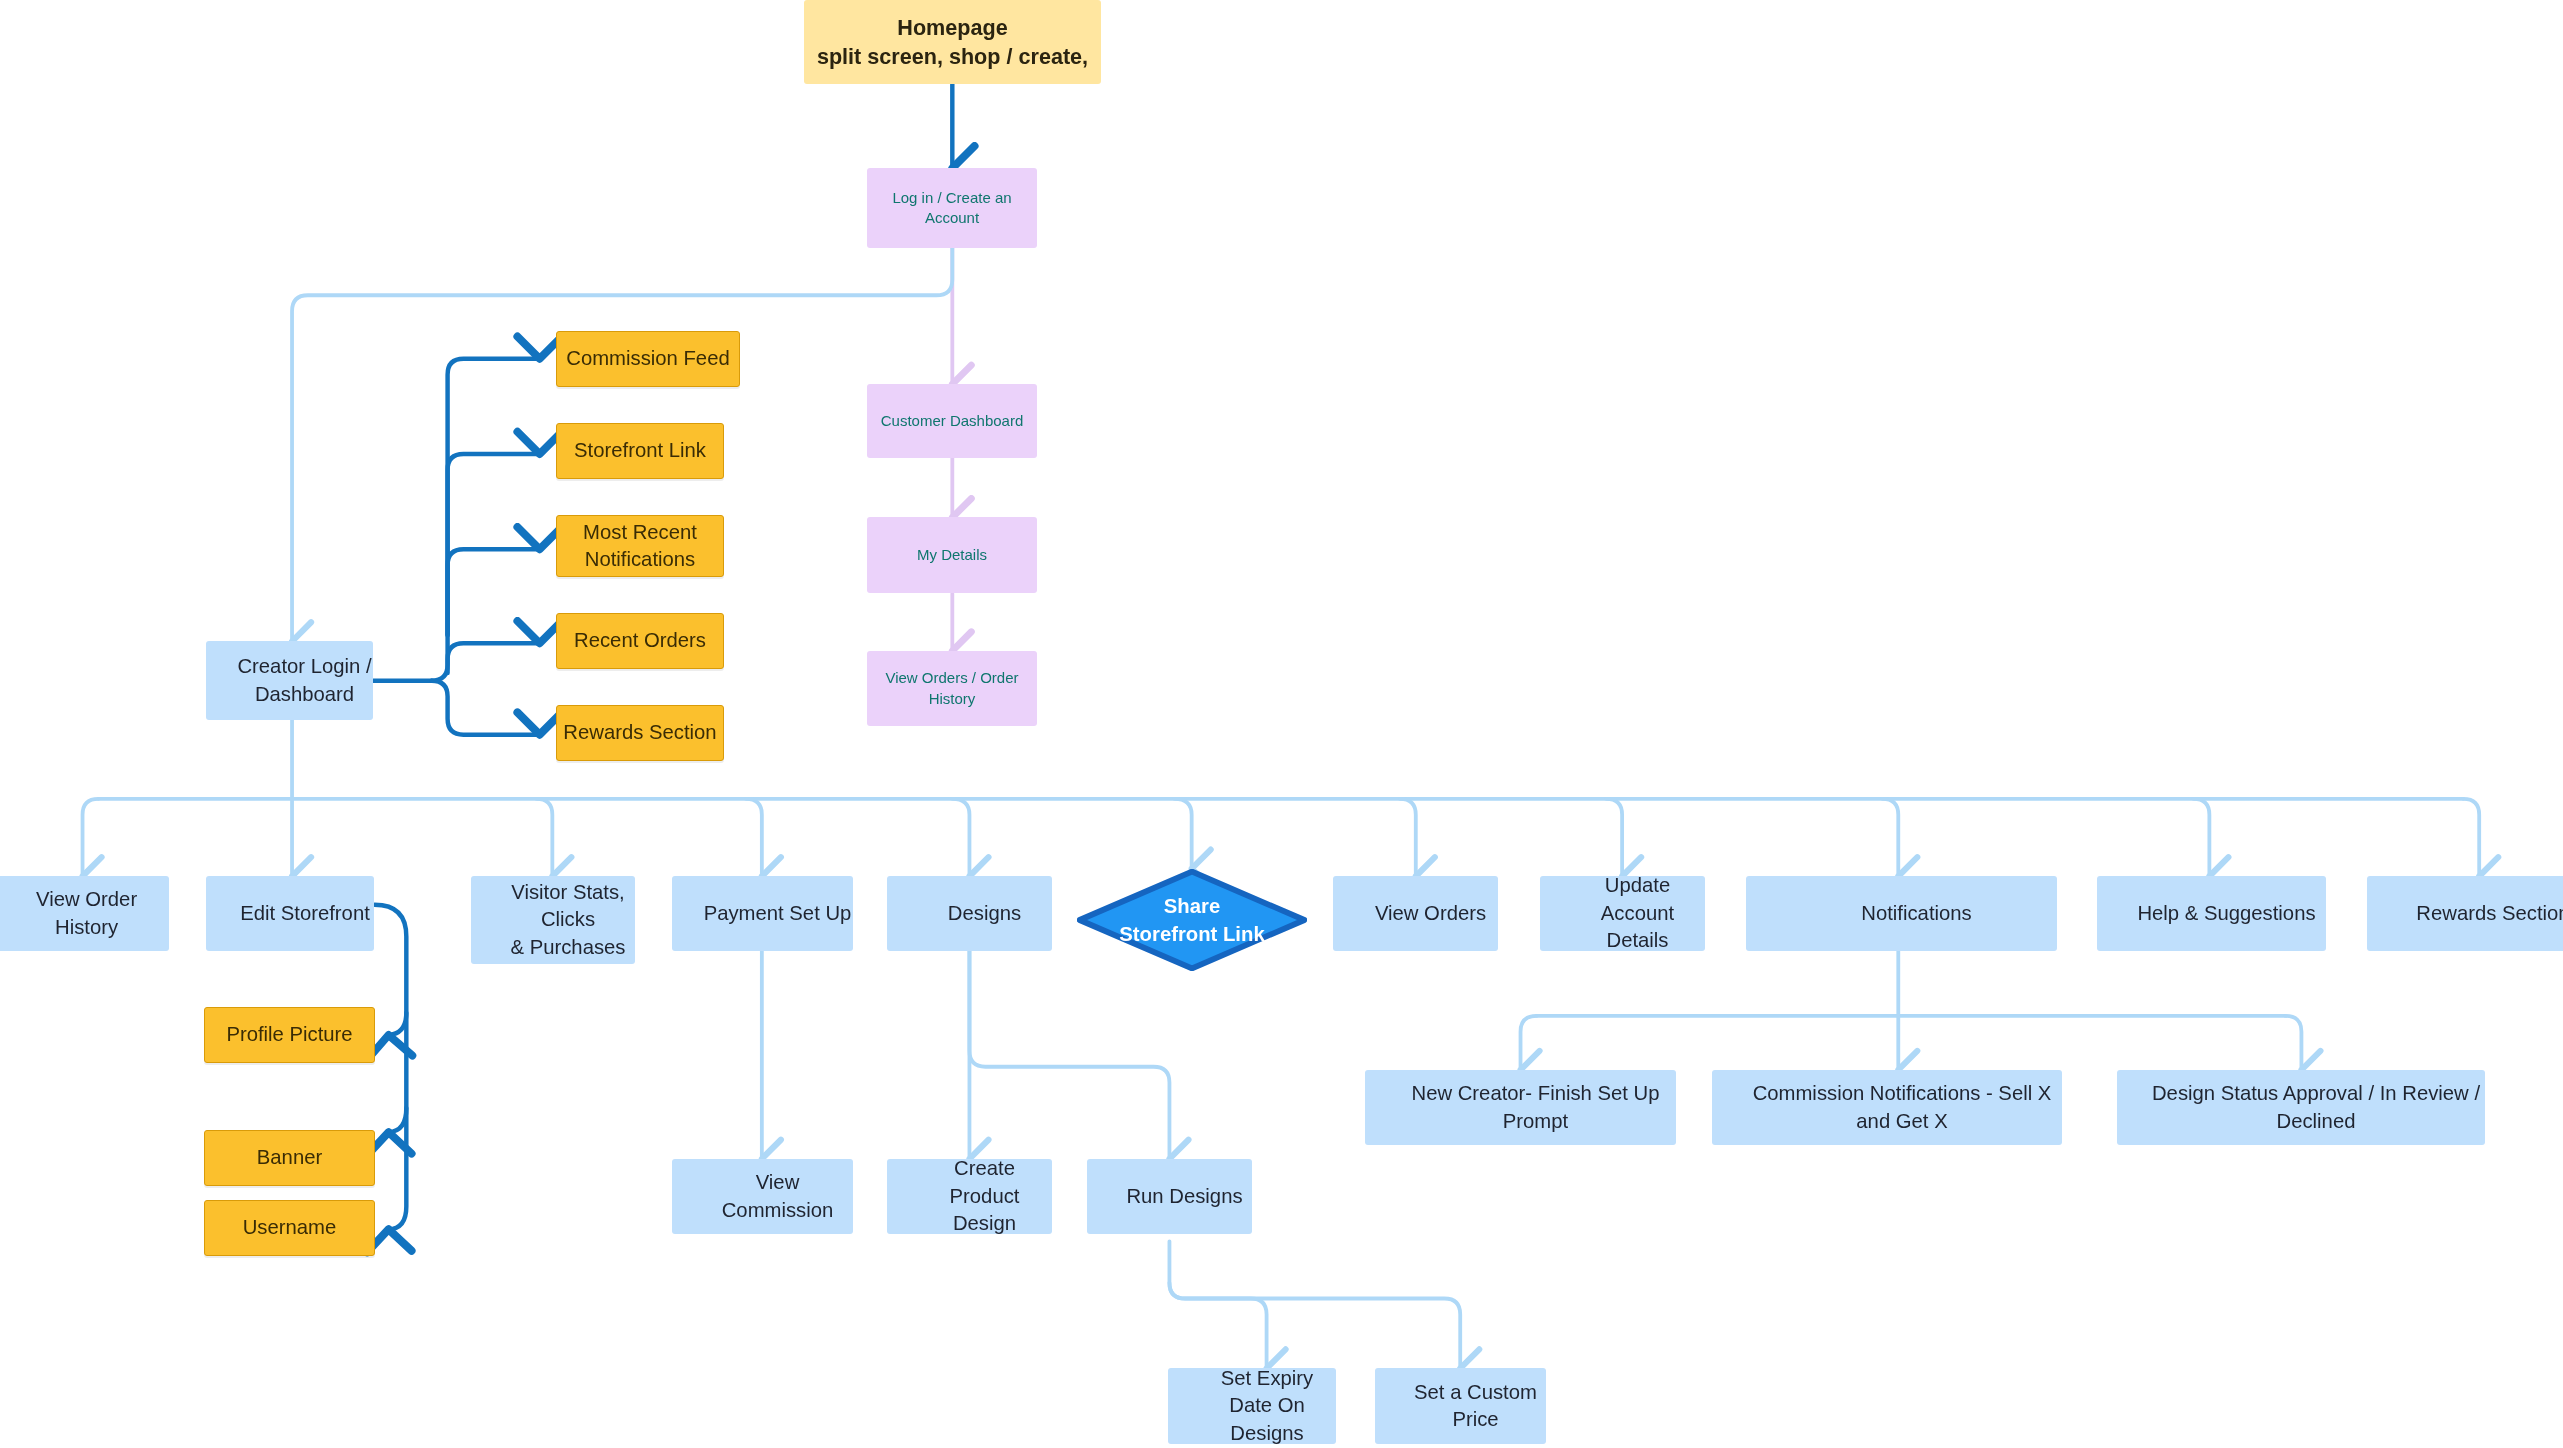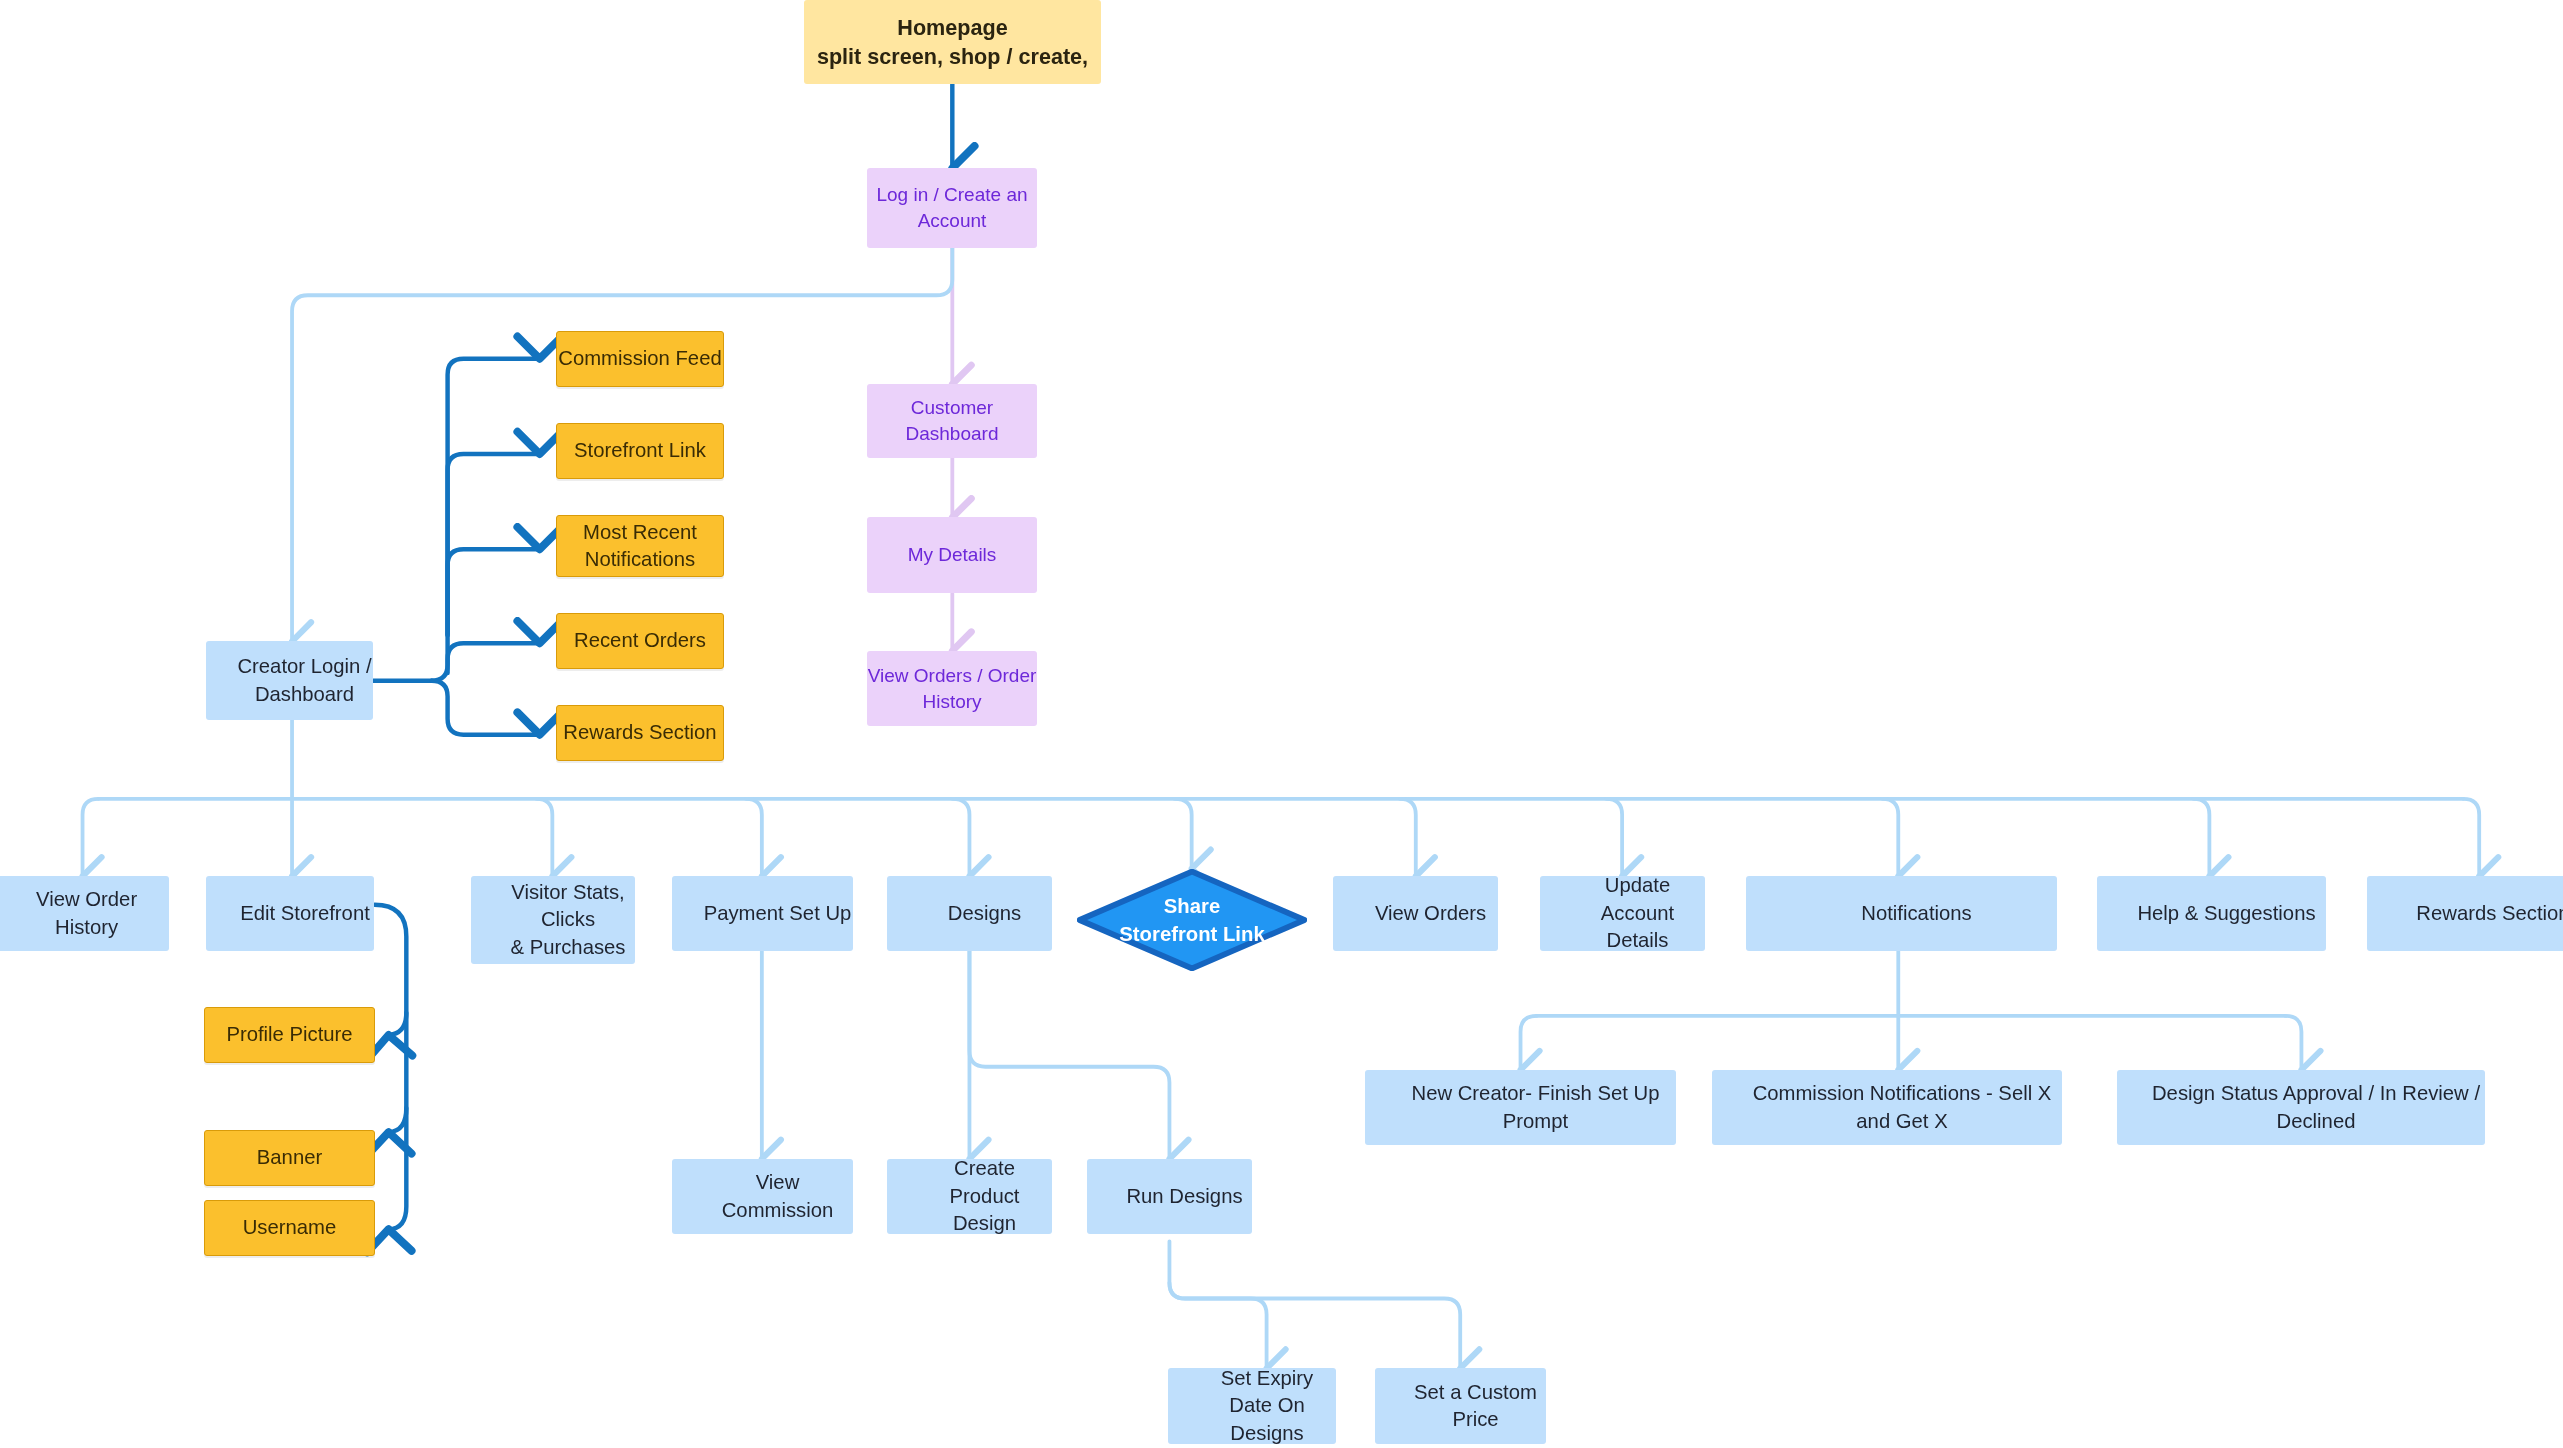--- a/index.html
+++ b/index.html
@@ -39,22 +39,22 @@
     border-radius: 3px;
   }
   .n-yellow {
     background: #ffe6a0;
     color: #2b2410;
     font-weight: bold;
     font-size: 21.6px;
   }
   .n-purple {
     background: #ebd2fa;
-    color: #6d28d9;
-    font-size: 19px;
+    color: #0f766e;
+    font-size: 15px;
   }
   .n-blue {
     background: #bfdffc;
     color: #1f2430;
     font-size: 20.3px;
     padding-left: 30px;
   }
   .n-orange {
     background: #fbc02d;
     border: 1.9px solid #d99b09;
@@ -170,21 +170,21 @@
   <div class="node rect n-purple" style="left:867px; top:384px; width:170px; height:74px;">Customer Dashboard</div>
 
   <div class="node rect n-purple" style="left:867px; top:517px; width:170px; height:76px;">My Details</div>
 
   <div class="node rect n-purple" style="left:867px; top:651px; width:170px; height:75px;">View Orders / Order
 History</div>
 
   <div class="node rect n-blue" style="left:206px; top:641px; width:167px; height:79px;">Creator Login /
 Dashboard</div>
 
-  <div class="node rect n-orange" style="left:556px; top:331px; width:168px; height:56px;">Commission Feed</div>
+  <div class="node rect n-orange" style="left:556px; top:331px; width:184px; height:56px;">Commission Feed</div>
 
   <div class="node rect n-orange" style="left:556px; top:423px; width:168px; height:56px;">Storefront Link</div>
 
   <div class="node rect n-orange" style="left:556px; top:515px; width:168px; height:62px;">Most Recent
 Notifications</div>
 
   <div class="node rect n-orange" style="left:556px; top:613px; width:168px; height:56px;">Recent Orders</div>
 
   <div class="node rect n-orange" style="left:556px; top:705px; width:168px; height:56px;">Rewards Section</div>
 

